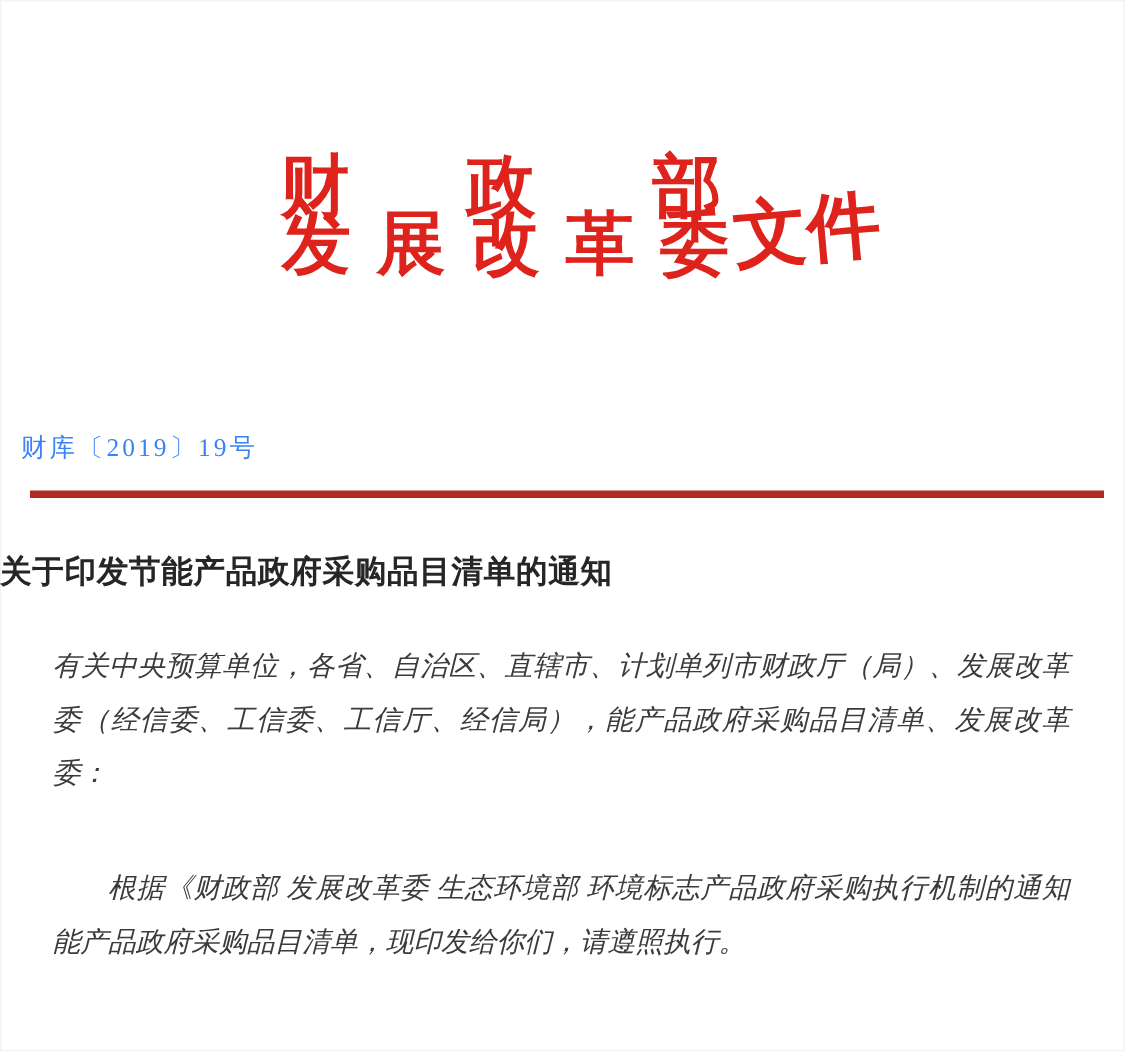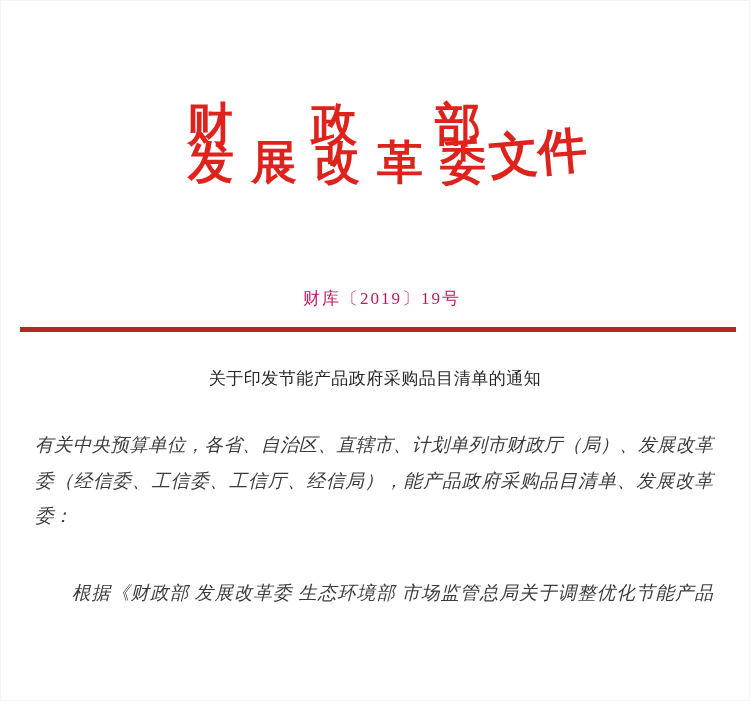--- a/index.html
+++ b/index.html
@@ -35,57 +35,57 @@
     line-height: 1;
     white-space: nowrap;
     transform: rotate(-5deg);
     transform-origin: left center;
   }
   
   .ref-number {
     position: absolute;
     left: 0; right: 0;
     top: 287px;
-    text-align: center;
+    text-align: left;
     text-indent: 14px;
     font-size: 17px;
     letter-spacing: 2px;
-    color: #be185d;
+    color: #3b82f6;
   }
   
   .divider {
     position: absolute;
     left: 20px;
     top: 327px;
     width: 716px;
     height: 5px;
     background: #b02a23;
   }
   
   .doc-title {
     position: absolute;
     left: 0; right: 0;
     top: 367px;
-    text-align: center;
-    font-size: 17px;
-    font-weight: normal;
+    text-align: left;
+    font-size: 21px;
+    font-weight: bold;
     letter-spacing: 0.5px;
     color: #262626;
   }
   
   .para {
     position: absolute;
     left: 35px;
     width: 678px;
     font-size: 18.5px;
     line-height: 35.5px;
     color: #3b3b3b;
     font-style: italic; 
   }
-  .para-1 { top: 428px; }
+  .para-1 { top: 428px; font-family: Liberation Mono, monospace; }
   .para-2 { top: 576px; }
   .body-line.fill { text-align: justify; text-align-last: justify; }
   .body-line.indent { text-indent: 37px; }
 </style>
 </head>
 <body>
 
 <div class="page">
 
   <div class="agency-line agency-line-1">财政部</div>
@@ -98,16 +98,17 @@
 
   <div class="doc-title">关于印发节能产品政府采购品目清单的通知</div>
 
   <div class="para para-1">
     <div class="body-line fill">有关中央预算单位，各省、自治区、直辖市、计划单列市财政厅（局）、发展改革</div>
     <div class="body-line fill">委（经信委、工信委、工信厅、经信局），能产品政府采购品目清单、发展改革</div>
     <div class="body-line">委：</div>
   </div>
 
   <div class="para para-2">
-    <div class="body-line fill indent">根据《财政部 发展改革委 生态环境部 市场监管总局关于调整优化节能产品</div>
+    <div class="body-line fill indent">根据《财政部 发展改革委 生态环境部 环境标志产品政府采购执行机制的通知</div>
+    <div class="body-line">能产品政府采购品目清单，现印发给你们，请遵照执行。</div>
   </div>
 
 </div>
 
 </body></html>

